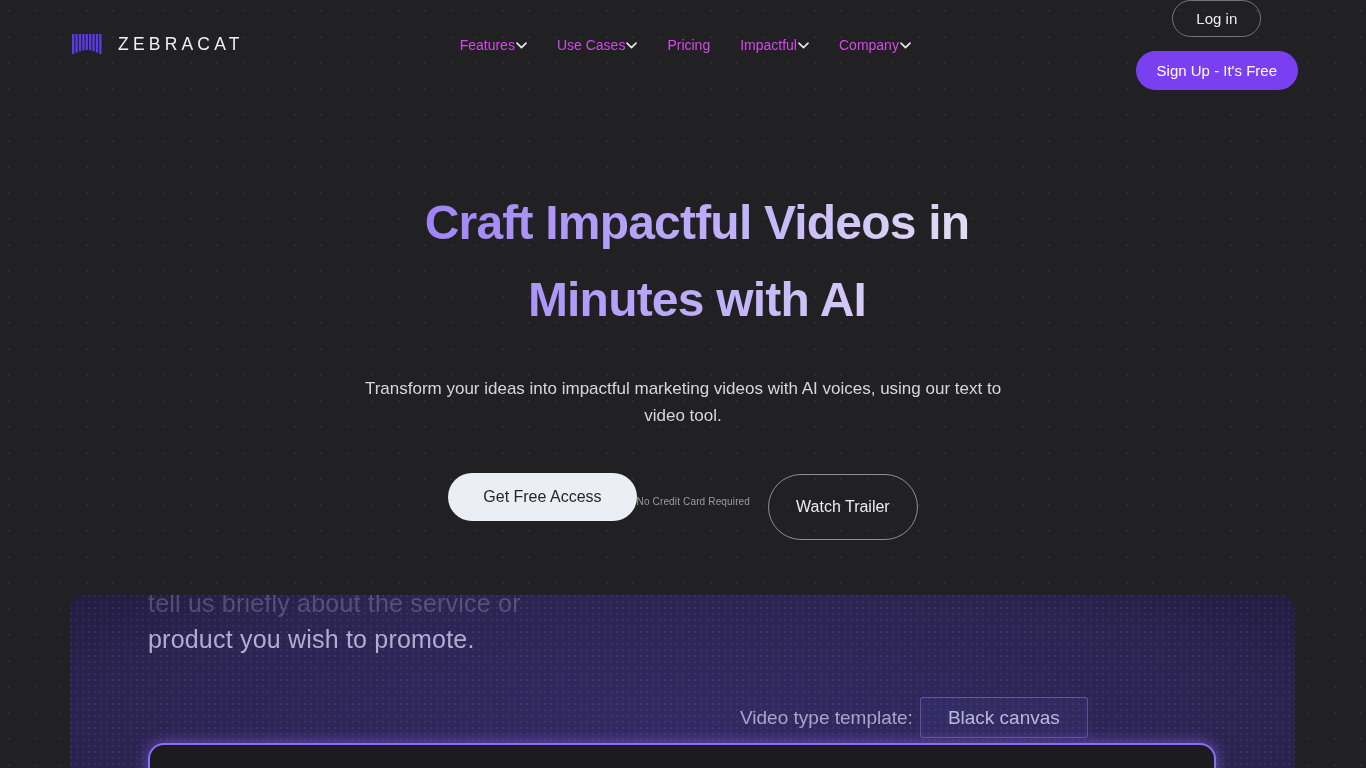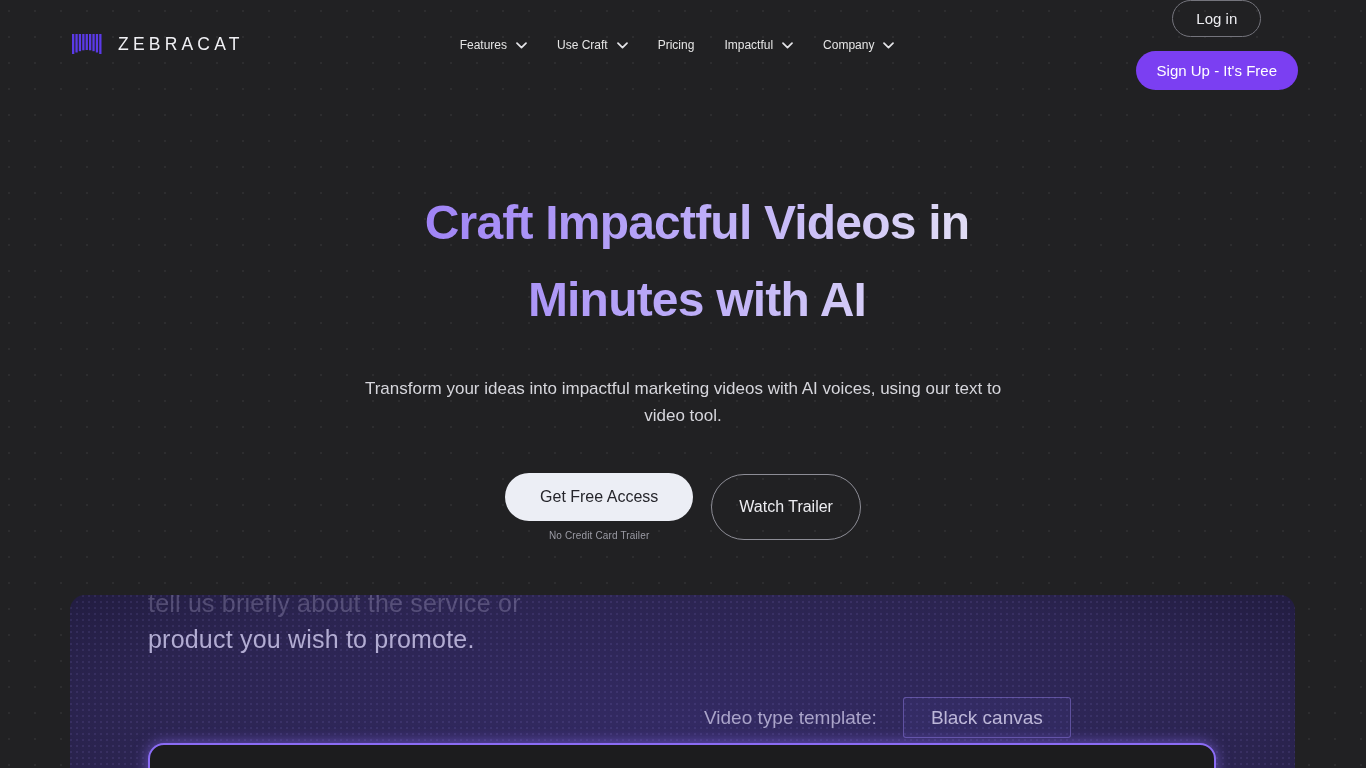--- a/index.html
+++ b/index.html
@@ -65,23 +65,23 @@
   .nav {
     display: flex;
     align-items: center;
     gap: 30px;
     margin-left: 216px;
   }
 
   .nav-item {
     display: flex;
     align-items: center;
-    gap: 9px;
-    font-size: 12px;
-    color: #e5e5e5;
+    gap: 1px;
+    font-size: 14px;
+    color: #d946ef;
     cursor: pointer;
     white-space: nowrap;
     line-height: 1;
   }
 
   .chev {
     width: 11px;
     height: 7px;
     display: block;
     flex: none;
@@ -150,21 +150,21 @@
   .cta-row {
     margin-top: 44px;
     display: flex;
     justify-content: center;
     align-items: flex-start;
     gap: 18px;
   }
 
   .cta-primary-wrap {
     display: flex;
-    flex-direction: column;
+    flex-direction: row;
     align-items: center;
   }
 
   .btn-free {
     background: #eceef5;
     color: #25252b;
     border: none;
     font-family: inherit;
     font-size: 16px;
     border-radius: 999px;
@@ -230,24 +230,24 @@
     top: 30px;
     left: 78px;
     font-size: 25px;
     color: #b2acd2;
     letter-spacing: 0.2px;
   }
 
   .tmpl-row {
     position: absolute;
     top: 102px;
-    left: 634px;
-    display: flex;
-    align-items: center;
-    gap: 26px;
+    left: 670px;
+    display: flex;
+    align-items: center;
+    gap: 7px;
   }
 
   .tmpl-label {
     font-size: 19px;
     color: #aaa4c9;
   }
 
   .tmpl-chip {
     font-size: 19px;
     color: #bdb7d8;
@@ -298,21 +298,21 @@
     </div>
 
     <nav class="nav">
       <div class="nav-item">
         <span>Features</span>
         <svg class="chev" viewBox="0 0 11 7">
           <path d="M1 1.2 L5.5 5.6 L10 1.2" fill="none" stroke="#e4e4e8" stroke-width="1.7" stroke-linecap="round" stroke-linejoin="round"></path>
         </svg>
       </div>
       <div class="nav-item">
-        <span>Use Craft</span>
+        <span>Use Cases</span>
         <svg class="chev" viewBox="0 0 11 7">
           <path d="M1 1.2 L5.5 5.6 L10 1.2" fill="none" stroke="#e4e4e8" stroke-width="1.7" stroke-linecap="round" stroke-linejoin="round"></path>
         </svg>
       </div>
       <div class="nav-item">
         <span>Pricing</span>
       </div>
       <div class="nav-item">
         <span>Impactful</span>
         <svg class="chev" viewBox="0 0 11 7">
@@ -337,21 +337,21 @@
     <h1 class="headline">
       <span>Craft Impactful Videos in</span><br>
       <span>Minutes with AI</span>
     </h1>
 
     <p class="subtitle">Transform your ideas into impactful marketing videos with AI voices, using our text to video tool.</p>
 
     <div class="cta-row">
       <div class="cta-primary-wrap">
         <button class="btn-free">Get Free Access</button>
-        <span class="no-card">No Credit Card Trailer</span>
+        <span class="no-card">No Credit Card Required</span>
       </div>
       <button class="btn-trailer">Watch Trailer</button>
     </div>
   </div>
 
   <div class="preview">
     <div class="preview-dots"></div>
 
     <div class="preview-clip-top">tell us briefly about the service or</div>
     <div class="preview-line">product you wish to promote.</div>

